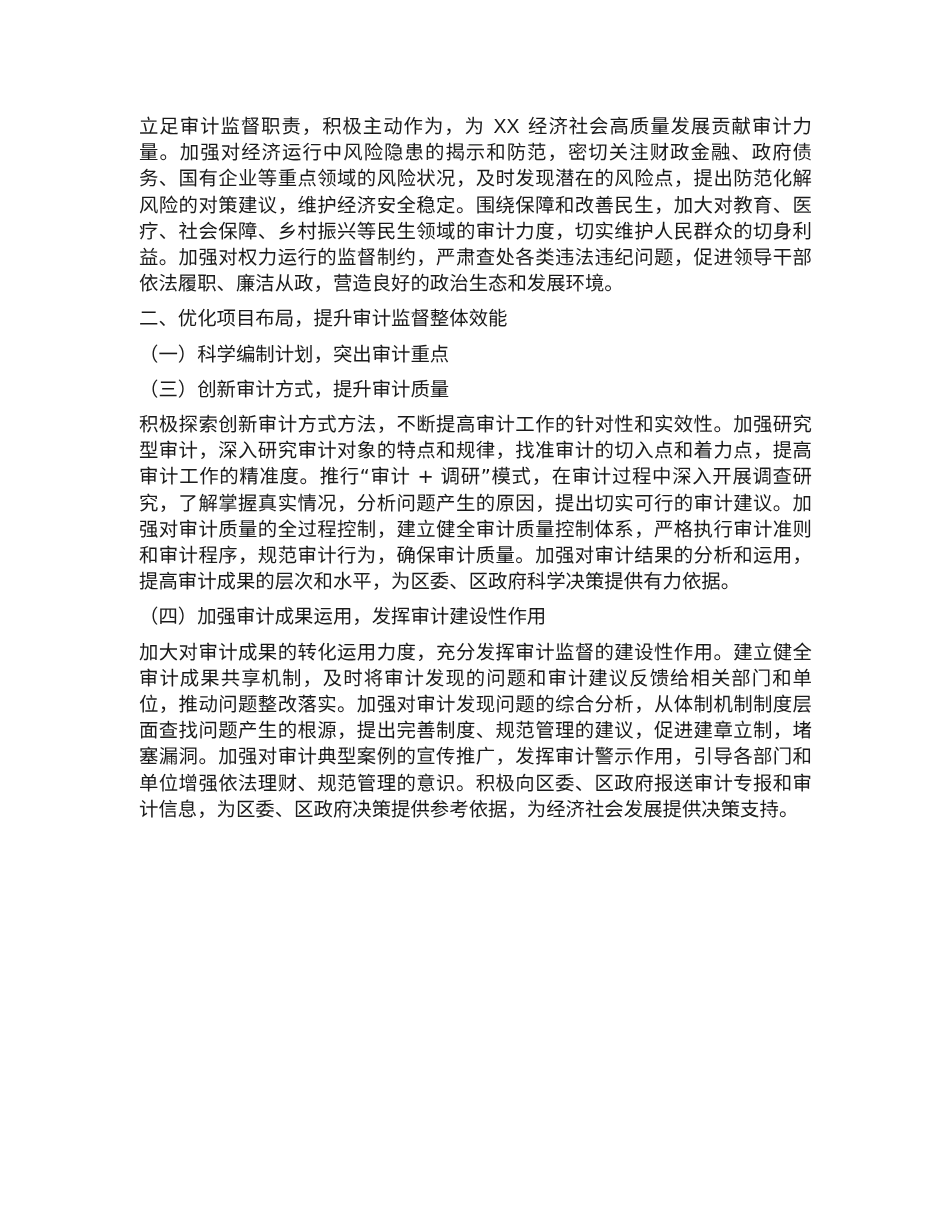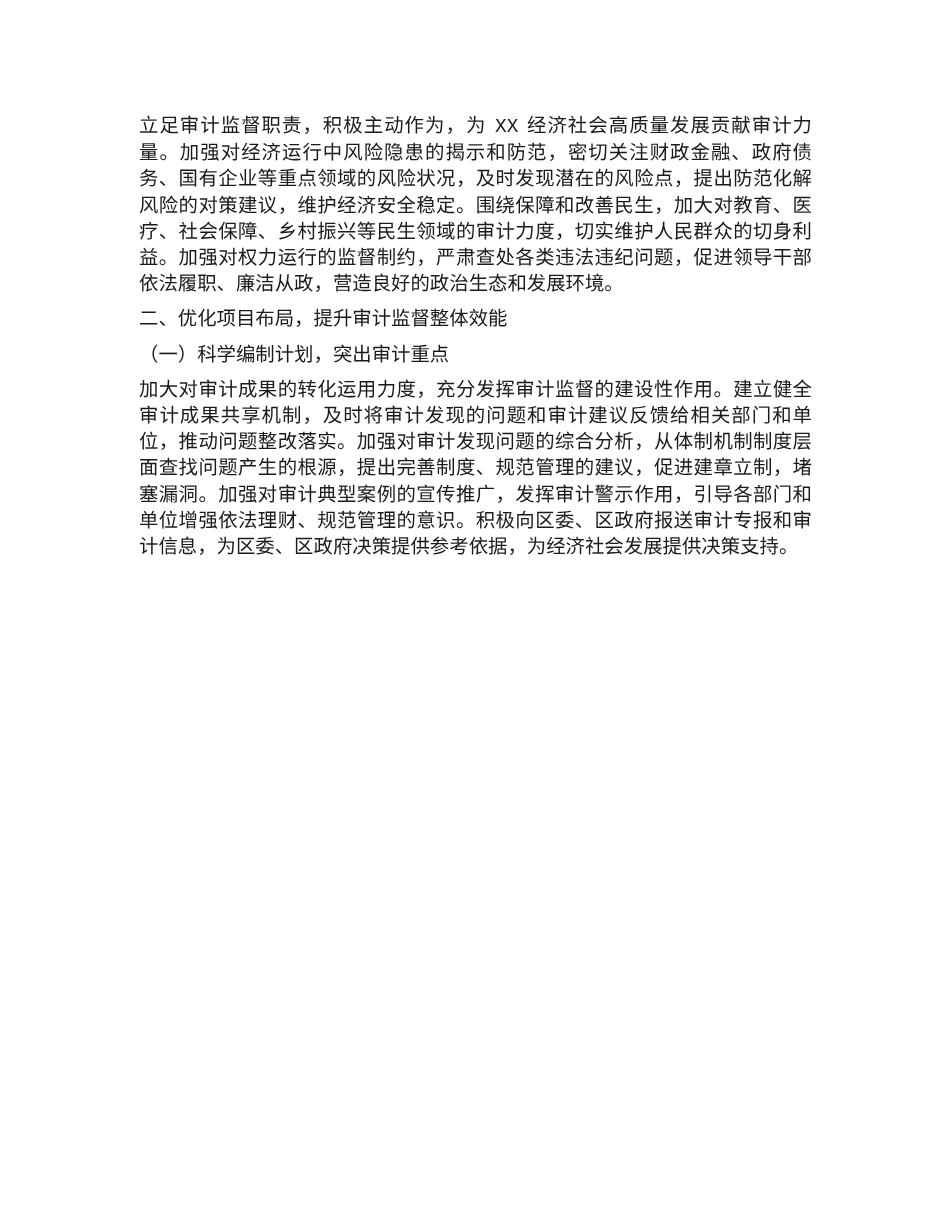--- a/index.html
+++ b/index.html
@@ -47,27 +47,30 @@
     text-align: center;
     text-indent: 0;
   }
   .para.body-text {
     margin: 0 0 9px 0;
   }
   .para:last-child {
     margin-bottom: 16px;
   }
   .latin {
-    font-family: Liberation Mono, monospace;
+    font-family: Liberation Sans, sans-serif;
     padding: 0 1.5px;
   }
 </style>
 </head>
 <body>
 
 <div class="page">
   <div class="doc-body" id="doc-body">
       <p class="para body-text">立足审计监督职责，积极主动作为，为 <span class="latin">XX</span> 经济社会高质量发展贡献审计力量。加强对经济运行中风险隐患的揭示和防范，密切关注财政金融、政府债务、国有企业等重点领域的风险状况，及时发现潜在的风险点，提出防范化解风险的对策建议，维护经济安全稳定。围绕保障和改善民生，加大对教育、医疗、社会保障、乡村振兴等民生领域的审计力度，切实维护人民群众的切身利益。加强对权力运行的监督制约，严肃查处各类违法违纪问题，促进领导干部依法履职、廉洁从政，营造良好的政治生态和发展环境。</p>
       <p class="para heading-major">二、优化项目布局，提升审计监督整体效能</p>
       <p class="para heading-minor">（一）科学编制计划，突出审计重点</p>
+      <p class="para heading-minor">（三）创新审计方式，提升审计质量</p>
+      <p class="para body-text">积极探索创新审计方式方法，不断提高审计工作的针对性和实效性。加强研究型审计，深入研究审计对象的特点和规律，找准审计的切入点和着力点，提高审计工作的精准度。推行“审计 + 调研”模式，在审计过程中深入开展调查研究，了解掌握真实情况，分析问题产生的原因，提出切实可行的审计建议。加强对审计质量的全过程控制，建立健全审计质量控制体系，严格执行审计准则和审计程序，规范审计行为，确保审计质量。加强对审计结果的分析和运用，提高审计成果的层次和水平，为区委、区政府科学决策提供有力依据。</p>
+      <p class="para heading-minor">（四）加强审计成果运用，发挥审计建设性作用</p>
       <p class="para body-text">加大对审计成果的转化运用力度，充分发挥审计监督的建设性作用。建立健全审计成果共享机制，及时将审计发现的问题和审计建议反馈给相关部门和单位，推动问题整改落实。加强对审计发现问题的综合分析，从体制机制制度层面查找问题产生的根源，提出完善制度、规范管理的建议，促进建章立制，堵塞漏洞。加强对审计典型案例的宣传推广，发挥审计警示作用，引导各部门和单位增强依法理财、规范管理的意识。积极向区委、区政府报送审计专报和审计信息，为区委、区政府决策提供参考依据，为经济社会发展提供决策支持。</p>
     </div>
 </div>
 
 </body></html>

